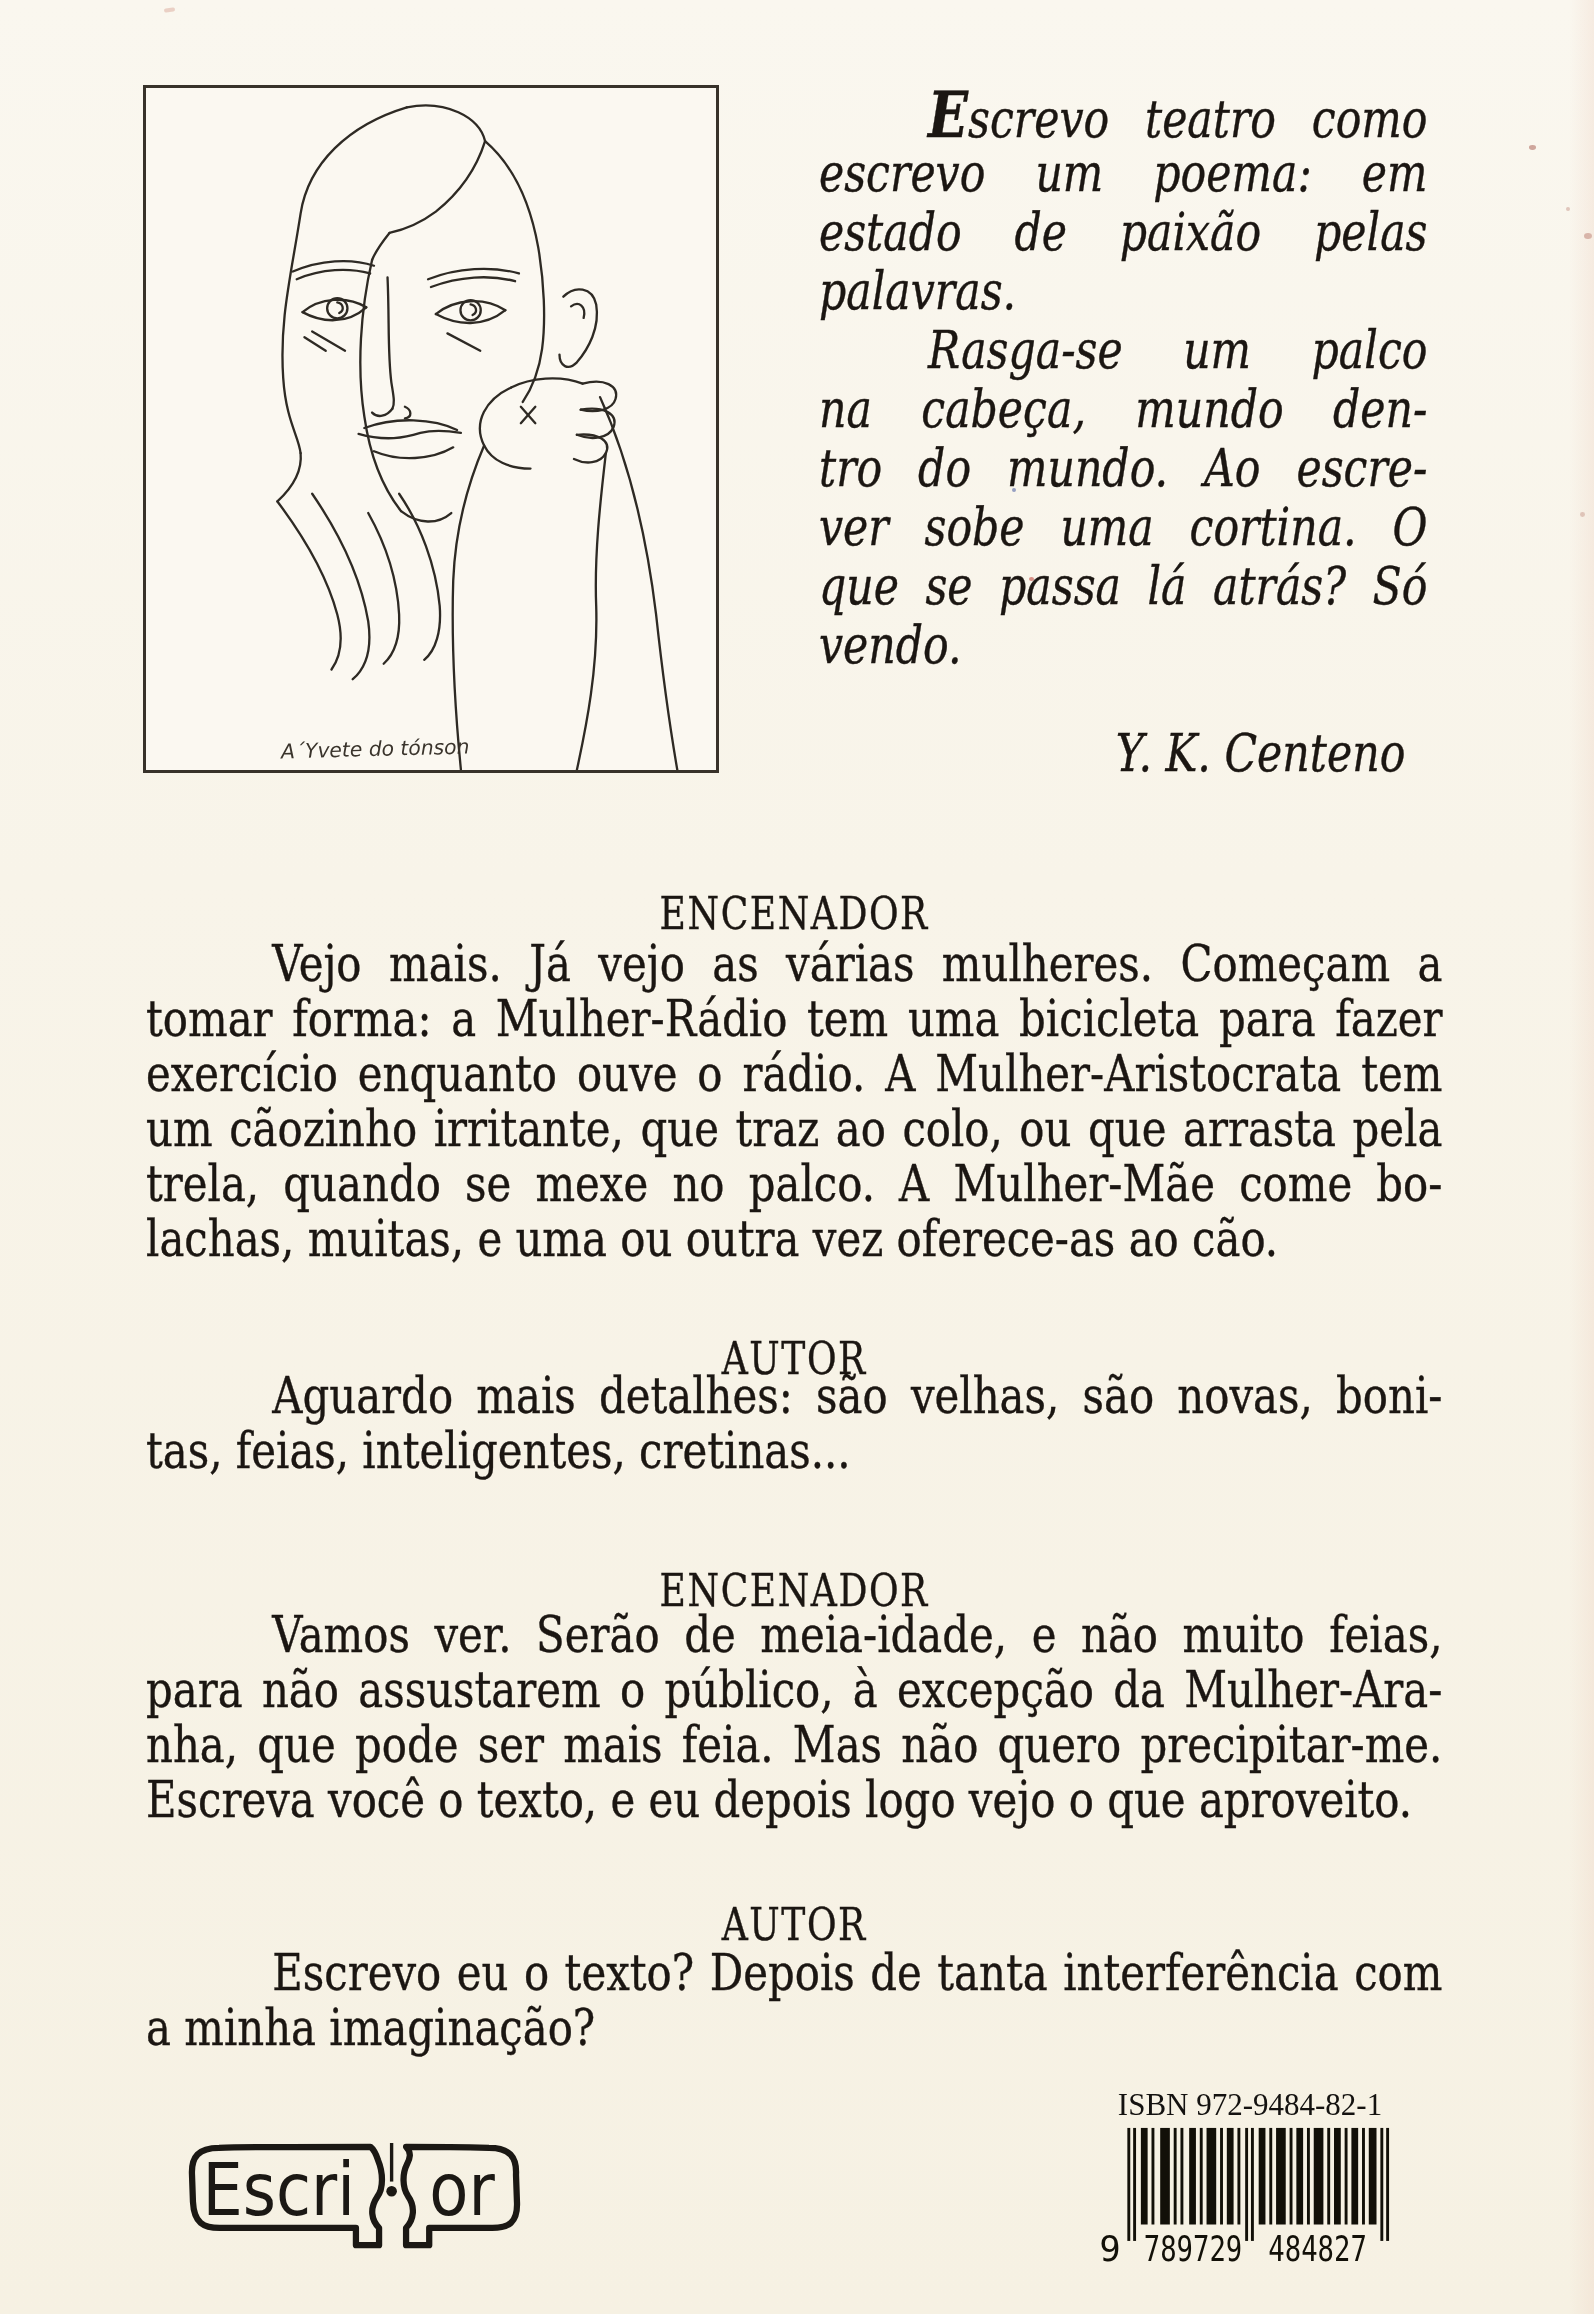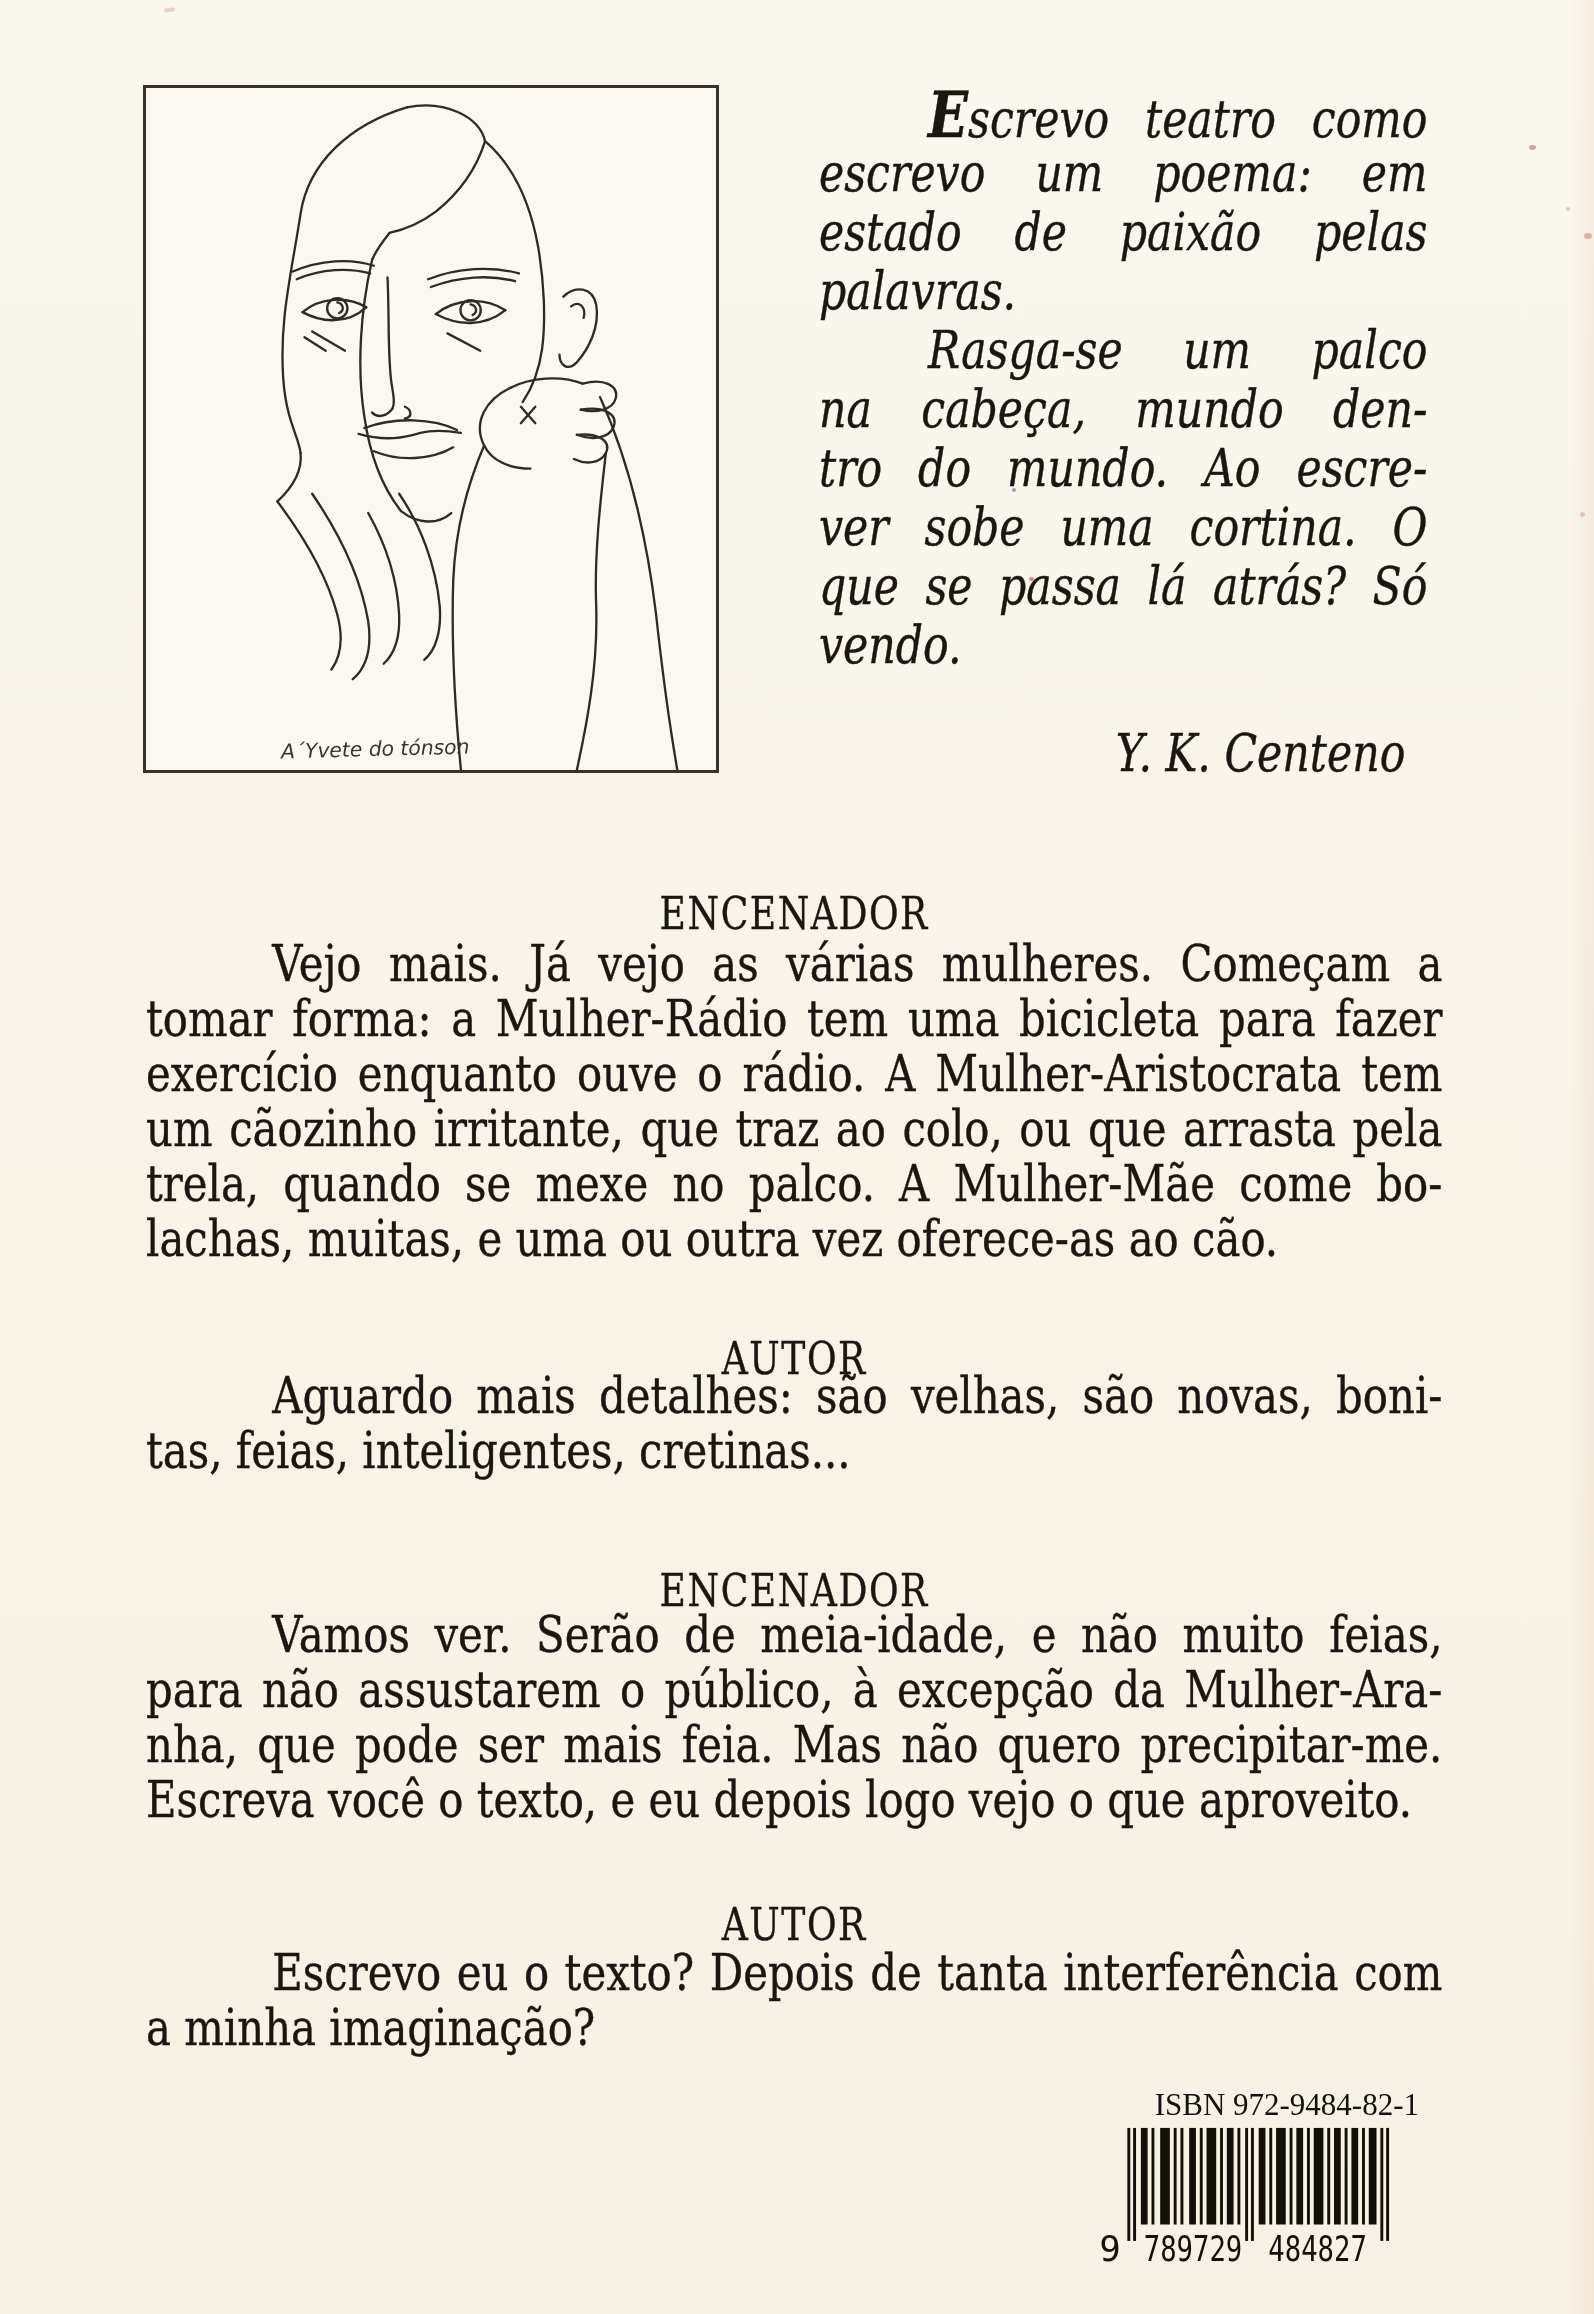--- a/index.html
+++ b/index.html
@@ -53,21 +53,21 @@
   .para{position:absolute; left:0; right:0;}
   .ln{height:55px; text-align:justify; text-align-last:justify; white-space:nowrap;}
   .ln.in{text-indent:154px;}
   .ln.end{text-align-last:left;}
   
   .logo{position:absolute; left:182px; top:2143px; width:344px; height:108px;}
   .logo svg{display:block;width:100%;height:100%;}
   .isbn{
     position:absolute; left:1081px; top:2087px; width:338px;
     font-family:"Liberation Serif", serif; font-size:31px; line-height:35px;
-    text-align:right; color:#141210;
+    text-align:center; color:#141210;
   }
   .barcode{position:absolute; left:1081px; top:2126px; width:338px; height:141px;}
   .barcode svg{display:block;width:100%;height:100%;}
   
   .speck{position:absolute; border-radius:50%; pointer-events:none;}
 </style>
 </head>
 <body>
 
 <div class="page">
@@ -174,20 +174,36 @@
     </div>
 
     <h2 class="speaker" style="top:1897px">AUTOR</h2>
     <div class="para" style="top:1945px">
       <div class="ln in">Escrevo eu o texto? Depois de tanta interferência com</div>
       <div class="ln end">a minha imaginação?</div>
     </div>
 
   </div>
 
+  <div class="logo">
+    <svg viewBox="0 0 356 112">
+      <g fill="none" stroke="#1b1814" stroke-width="6.5" stroke-linejoin="round">
+        <path d="M 195 4 C 150 4 70 4 38 5 C 17 5 9 14 10 33 L 11 61 C 12 82 21 89 42 88 L 180 88 L 180 106 L 204 106 L 204 88 C 196 80 194 68 202 56 C 209 47 208 30 203 18 C 201 12 199 7 195 4 Z"></path>
+        <path d="M 232 4 C 238 10 236 16 233 22 C 228 32 228 46 234 55 C 242 66 240 80 232 88 L 232 106 L 256 106 L 256 88 L 318 88 C 339 89 348 82 347 61 L 346 33 C 347 14 339 5 318 5 C 280 4 245 4 232 4 Z"></path>
+      </g>
+      <line x1="217" y1="0" x2="217" y2="40" stroke="#1b1814" stroke-width="3.5"></line>
+      <circle cx="217" cy="50" r="5.5" fill="#1b1814"></circle>
+      <g font-family="DejaVu Sans, sans-serif" fill="#1b1814">
+        <g transform="translate(0,-13) scale(1,1.18)">
+          <text x="100" y="74" font-size="64" text-anchor="middle" textLength="158" lengthAdjust="spacingAndGlyphs">Escri</text>
+          <text x="290" y="74" font-size="64" text-anchor="middle" textLength="68" lengthAdjust="spacingAndGlyphs">or</text>
+        </g>
+      </g>
+    </svg>
+  </div>
 
   <div class="isbn">ISBN 972-9484-82-1</div>
   <div class="barcode">
     <svg viewBox="0 0 350 146">
       <g fill="#121008">
 
         <rect x="48" y="2" width="3" height="117"></rect>
           <rect x="54" y="2" width="3" height="117"></rect>
 
         <rect x="62" y="2" width="7" height="100"></rect>

